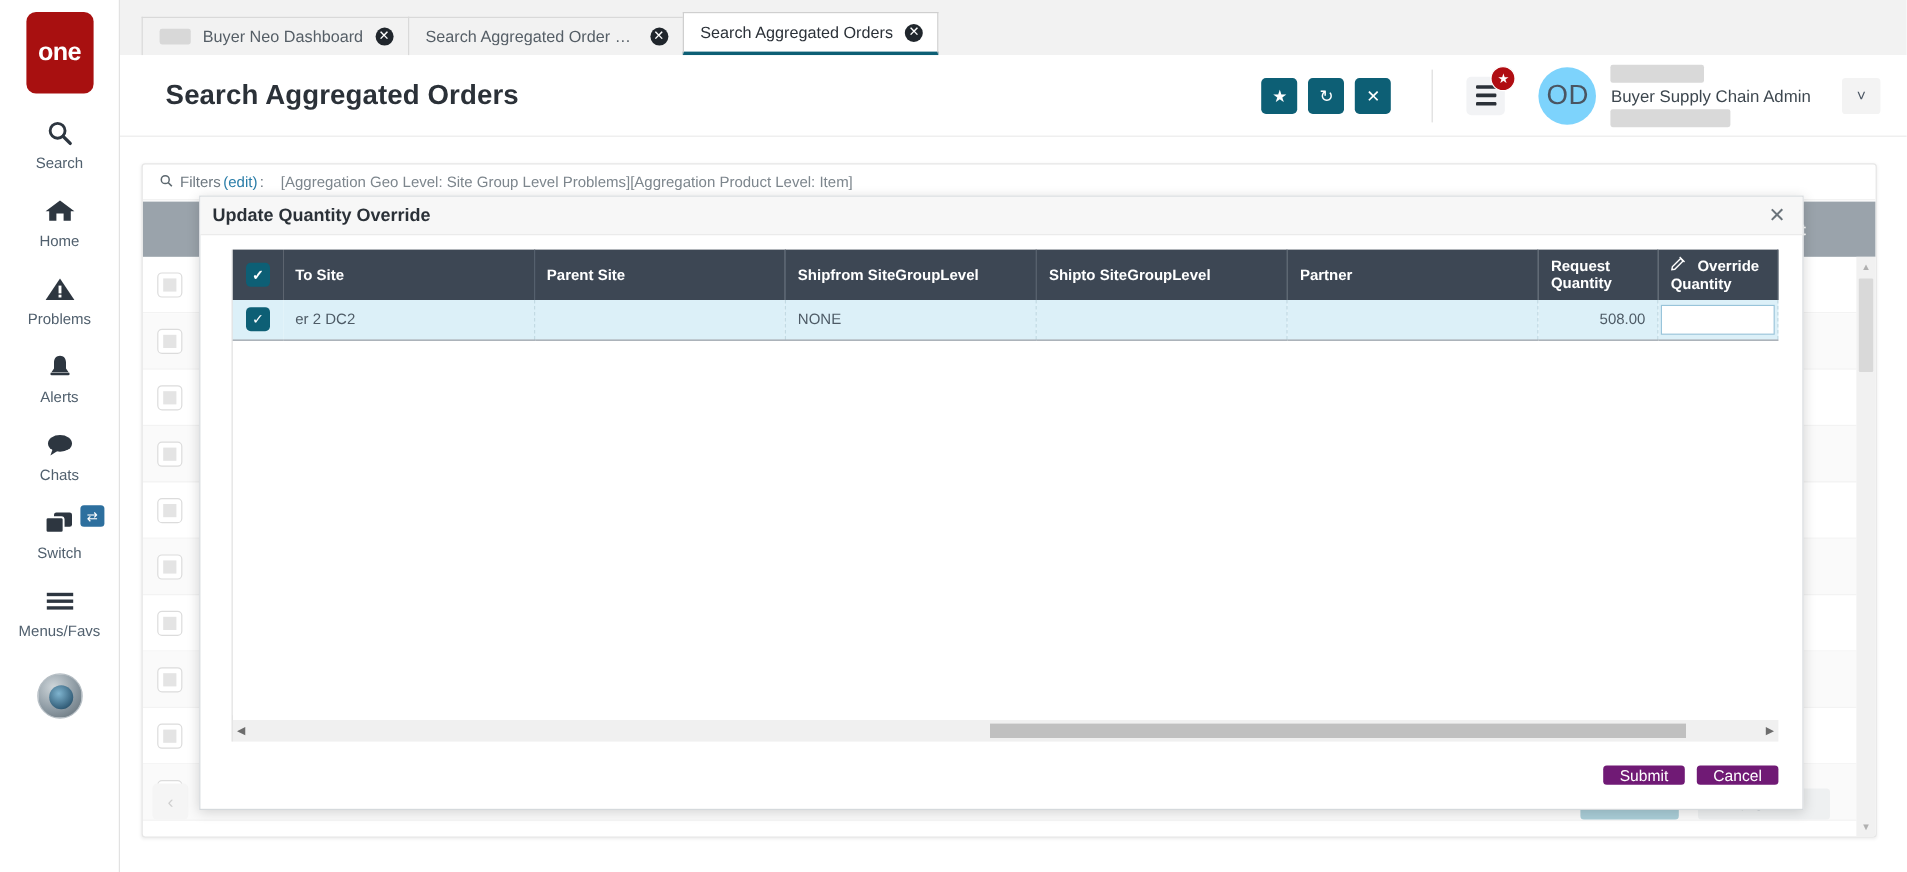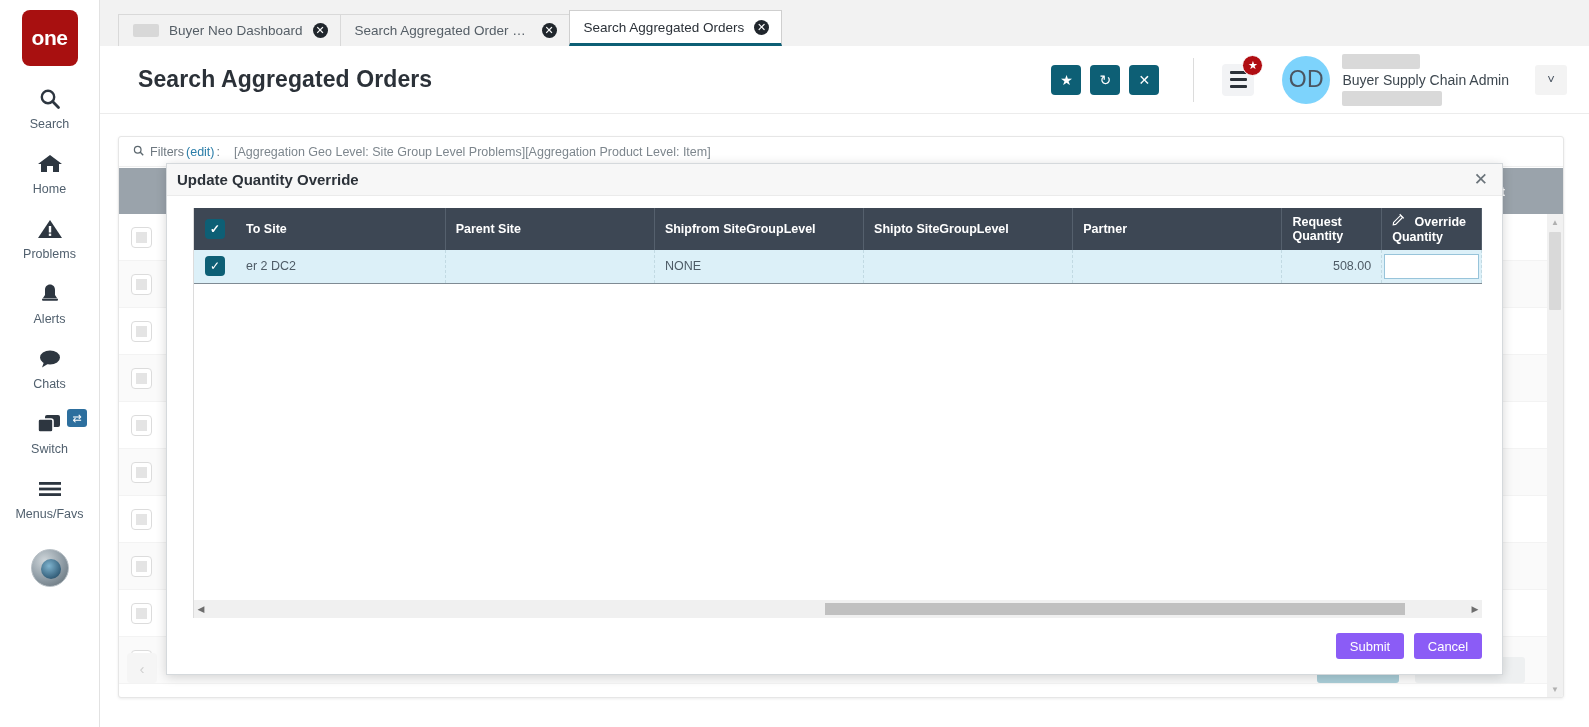--- a/index.html
+++ b/index.html
@@ -11,21 +11,21 @@
   }
   #app { position: relative; width: 1589px; height: 727px; background:#fff; }
 
   
   .rail {
     position: absolute; left:0; top:0; width:100px; height:727px;
     background:#ffffff; border-right:1px solid #e2e2e2;
     display:flex; flex-direction:column; align-items:center;
   }
   .logo {
-    width:56px; height:56px; margin-top:10px; border-radius:8px;
+    width:56px; height:68px; margin-top:10px; border-radius:8px;
     background:#a81010; color:#fff; display:flex; align-items:center; justify-content:center;
     font-size:21px; font-weight:700; letter-spacing:-0.5px;
   }
   .rail-item {
     width:100%; margin-top:18px; display:flex; flex-direction:column; align-items:center;
     position:relative; cursor:pointer;
   }
   .rail-item .glyph { height:30px; display:flex; align-items:center; justify-content:center; color:#2d3640; }
   .rail-item .lbl { font-size:12.5px; color:#51606e; margin-top:3px; }
   .switch-badge {
@@ -206,21 +206,21 @@
     display:flex; align-items:center;
   }
   .hscroll .hl, .hscroll .hr { width:14px; text-align:center; color:#6d6d6d; font-size:9px; cursor:pointer; }
   .hscroll .htrack { flex:1; position:relative; height:12px; }
   .hscroll .hthumb {
     position:absolute; left:49%; width:46%; top:0; height:12px; background:#c0c0c0; cursor:pointer;
   }
 
   .modal-foot { height:56px; display:flex; align-items:center; justify-content:flex-end; padding-right:20px; gap:10px; }
   .btn {
-    min-width:68px; height:26px; border-radius:3px; background:#8b5cf6; color:#fff;
+    min-width:68px; height:16px; border-radius:3px; background:#701a75; color:#fff;
     font-size:13px; display:flex; align-items:center; justify-content:center;
     padding:0 4px; cursor:pointer; border:none;
     font-family:"Liberation Sans", sans-serif;
   }
 </style>
 </head>
 <body>
 
 <div id="app">
 

